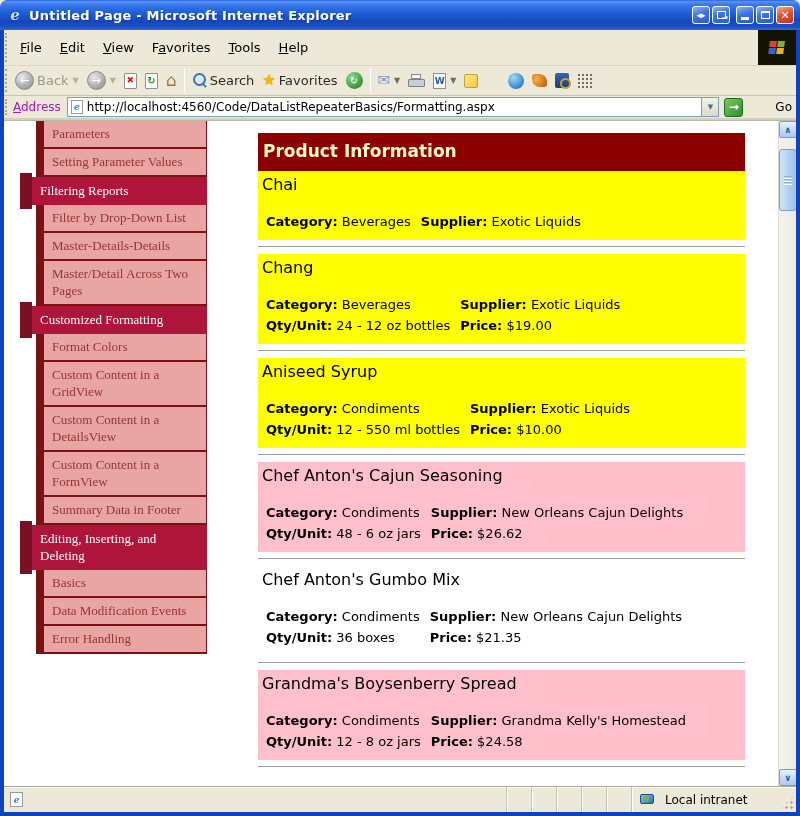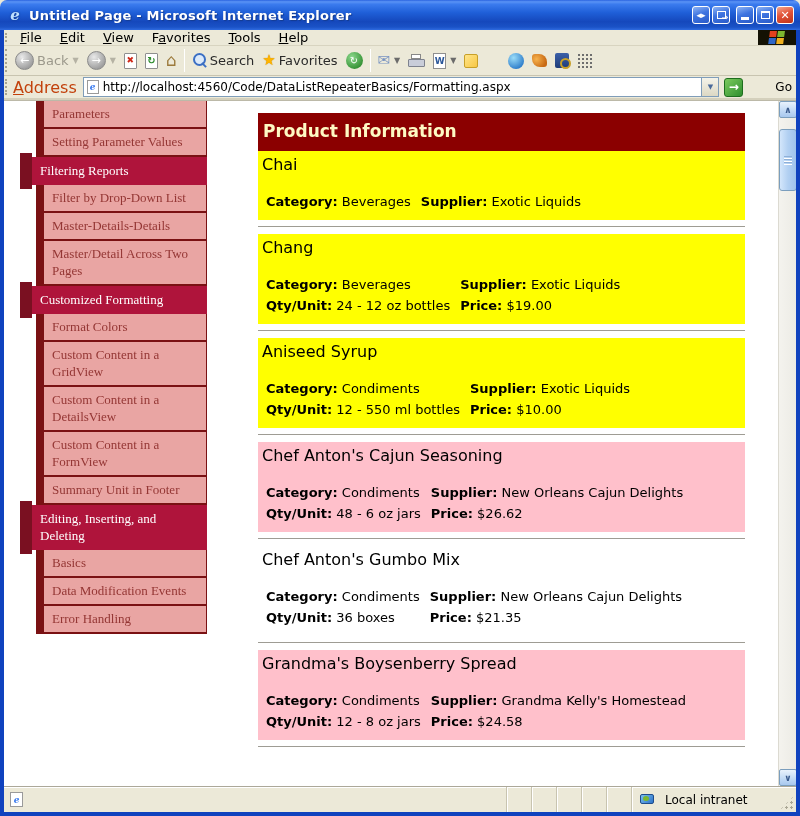--- a/index.html
+++ b/index.html
@@ -27,21 +27,21 @@
   .wb-max{ width:9px; height:8px; border:1px solid #fff; border-top:2px solid #fff;}
   .wb-box{ width:9px; height:8px; border:1px solid #fff; position:relative;}
   .wb-box::after{ content:"→"; position:absolute; font-size:8px; right:-4px; bottom:-4px; color:#fff;}
 
   .frame{ position:absolute; top:30px; left:0; width:800px; height:786px;
     border-left:4px solid #1042BE; border-right:4px solid #1042BE; border-bottom:4px solid #1042BE;
     background:#ECE9D8; display:flex; flex-direction:column;}
 
   .grip{ width:4px; align-self:stretch; margin:3px 2px 3px 1px; border-left:2px dotted #A8A490;}
 
-  .menubar{ height:16px; display:flex; align-items:stretch; background:#ECE9D8; border-bottom:1px solid #D8D4C0;}
+  .menubar{ height:36px; display:flex; align-items:stretch; background:#ECE9D8; border-bottom:1px solid #D8D4C0;}
   .menu-items{ display:flex; align-items:center; flex:1;}
   .menu-item{ font-size:13px; color:#000; padding:4px 9px; cursor:default;}
   .menu-item u{ text-decoration:underline;}
   .throbber{ width:38px; background:#141204; display:grid; place-items:center;}
   .winflag{ width:16px; height:14px; display:grid; grid-template-columns:7px 7px; grid-template-rows:6px 6px; gap:1px; transform:skewX(-8deg);}
   .winflag i:nth-child(1){background:#E1421F;} .winflag i:nth-child(2){background:#7DB72F;}
   .winflag i:nth-child(3){background:#2F66C8;} .winflag i:nth-child(4){background:#F0B01E;}
 
   .toolbar{ height:30px; display:flex; align-items:center; background:#ECE9D8;
     border-bottom:1px solid #C8C4B0; padding-right:4px;}
@@ -71,21 +71,21 @@
   .sphere-ic{ width:16px; height:16px; border-radius:50%; background:radial-gradient(circle at 35% 30%,#9ADCF8,#2878C8 80%);}
   .msn-ic{ width:15px; height:13px; background:radial-gradient(circle at 30% 40%,#F7B24C,#C86A14 75%); border-radius:3px 8px 3px 8px;}
   .research-ic{ width:14px; height:15px; background:linear-gradient(180deg,#3C60A8,#1E3C78); border-radius:2px; position:relative;}
   .research-ic::after{ content:""; position:absolute; right:-2px; bottom:-1px; width:7px; height:7px; border:2px solid #C8A028; border-radius:50%;}
   .grid-ic{ width:15px; height:15px; background-image:radial-gradient(#6E6E6E 1px,transparent 1.2px); background-size:4px 4px;}
   .mag{ width:15px; height:15px; position:relative;}
   .mag::before{ content:""; position:absolute; top:0; left:1px; width:9px; height:9px; border:2px solid #3B6FC4; border-radius:50%; background:#DCEAFA;}
   .mag::after{ content:""; position:absolute; width:6px; height:2px; background:#3B6FC4; transform:rotate(45deg); left:9px; top:11px;}
 
   .addressbar{ height:24px; display:flex; align-items:center; background:#ECE9D8; padding-right:4px; border-bottom:2px solid #D4D0BC;}
-  .addr-label{ font-size:16px; color:#c2410c; margin:0 6px 0 2px;}
+  .addr-label{ font-size:12px; color:#a21caf; margin:0 6px 0 2px;}
   .addr-field{ flex:1; height:20px; background:#fff; border:1px solid #7F9DB9; display:flex; align-items:center; padding-left:3px;}
   .addr-page{ width:12px; height:14px; background:#fff; border:1px solid #9A9A9A; display:grid; place-items:center;
     font-family:"DejaVu Serif","Liberation Serif",serif; font-style:italic; font-weight:bold; font-size:9px; color:#3B7BEE; margin-right:4px;}
   .addr-url{ font-size:12px; color:#000; flex:1; white-space:nowrap; overflow:hidden;}
   .addr-drop{ width:17px; height:18px; background:linear-gradient(180deg,#F4F3EA,#DCD8C4); border-left:1px solid #7F9DB9;
     display:grid; place-items:center; font-size:7px; color:#4A6A9A; cursor:pointer;}
   .go-btn{ display:flex; align-items:center; gap:4px; margin-left:5px; cursor:pointer;}
   .go-sq{ width:19px; height:19px; border-radius:3px; border:1px solid #1E6E1E;
     background:linear-gradient(135deg,#7CCB5E,#2E8F2E); color:#fff; display:grid; place-items:center; font-size:12px; font-weight:bold;}
   .go-txt{ font-size:12px; color:#000;margin-left:28px;}
@@ -318,21 +318,21 @@
 
         <div class="nav t-item">
           <span>Custom Content in a DetailsView</span>
         </div>
 
         <div class="nav t-item">
           <span>Custom Content in a FormView</span>
         </div>
 
         <div class="nav t-item">
-          <span>Summary Unit in Footer</span>
+          <span>Summary Data in Footer</span>
         </div>
 
         <div class="nav t-header">
           <span>Editing, Inserting, and Deleting</span>
         </div>
 
         <div class="nav t-item">
           <span>Basics</span>
         </div>
 

